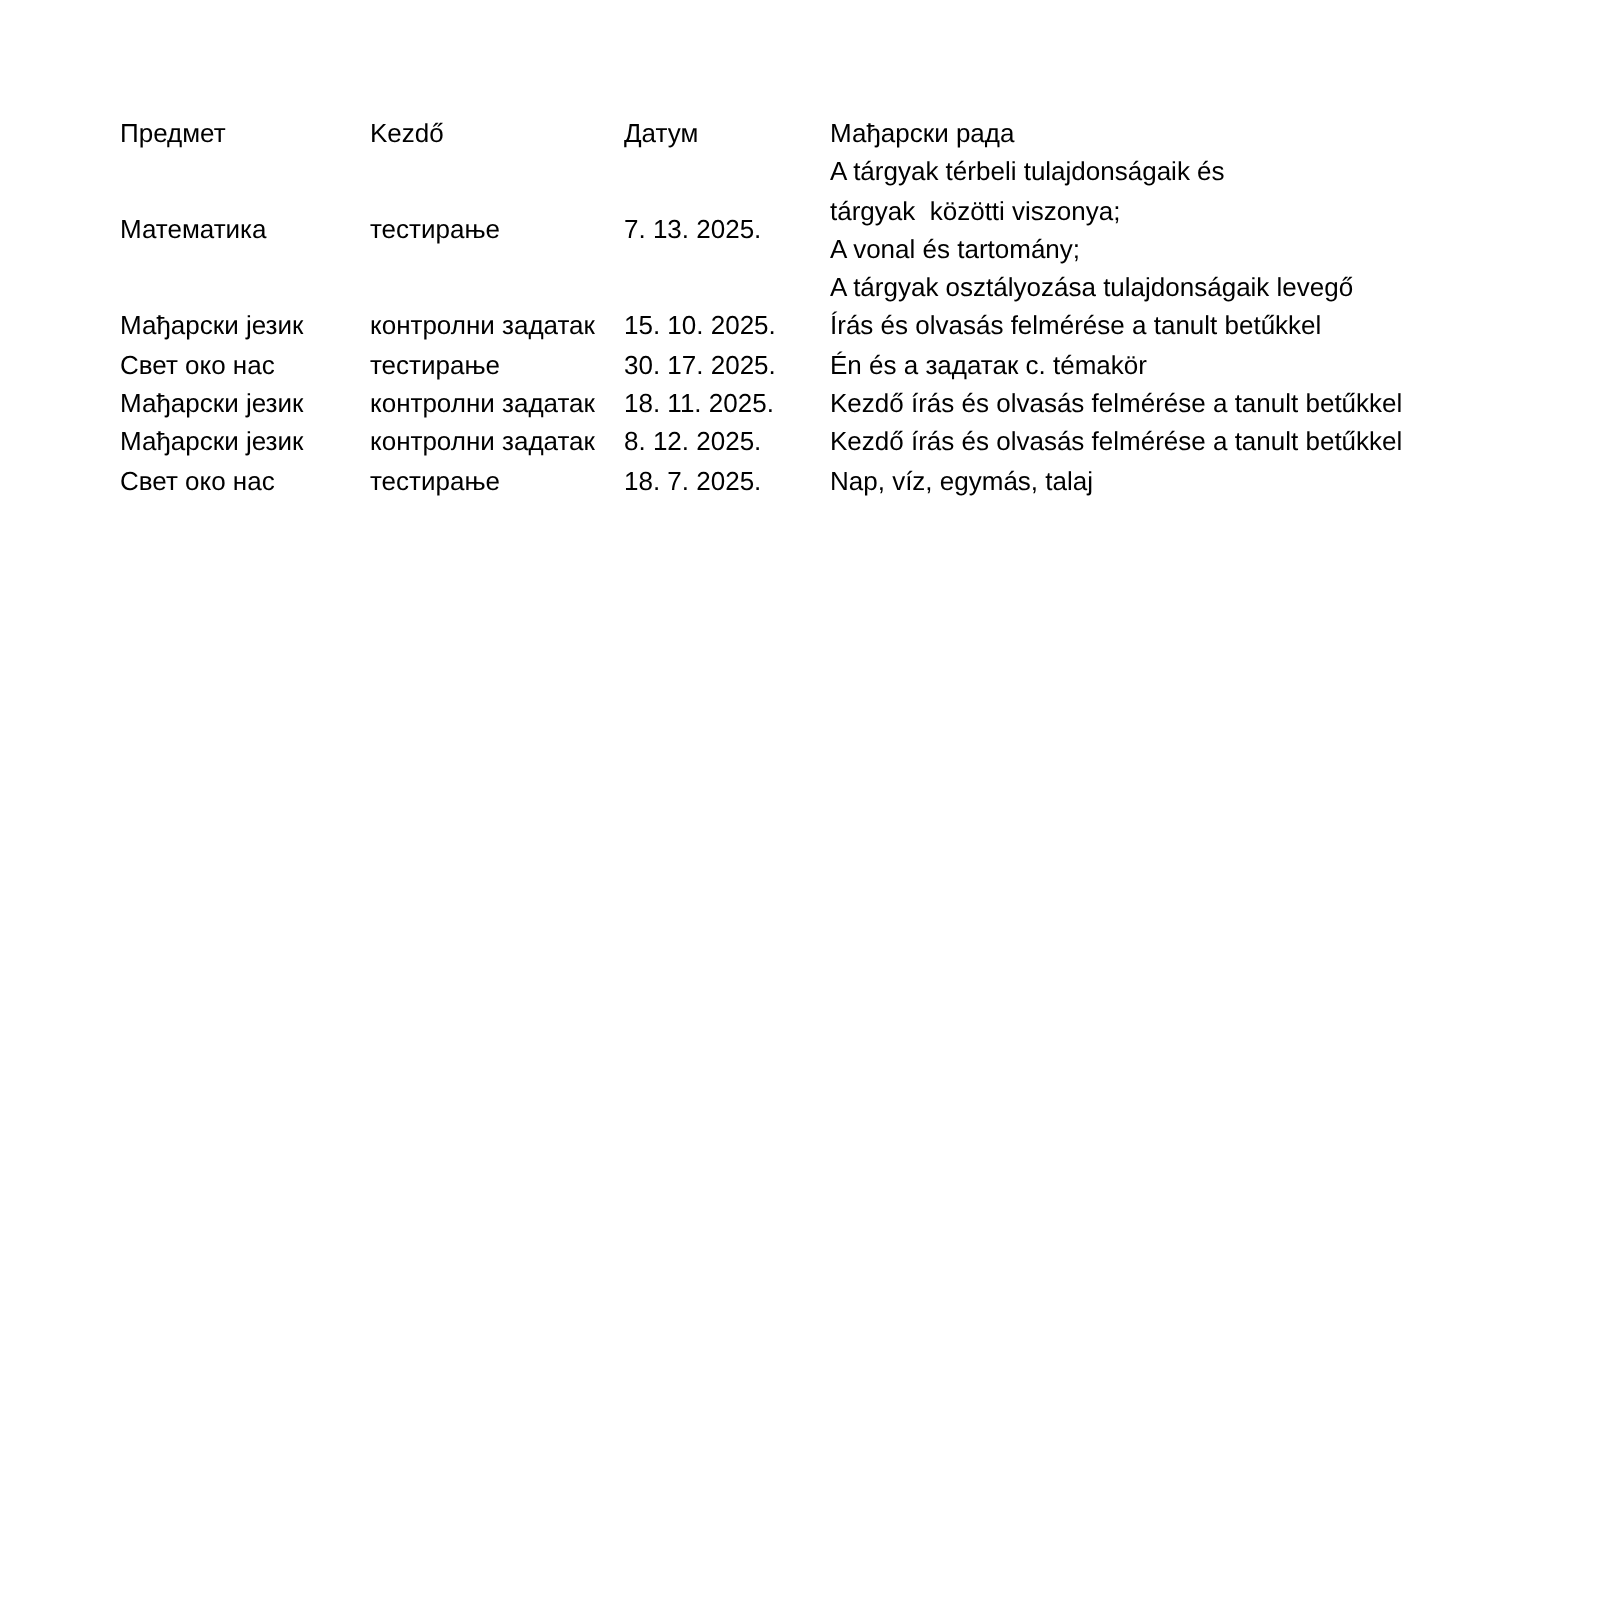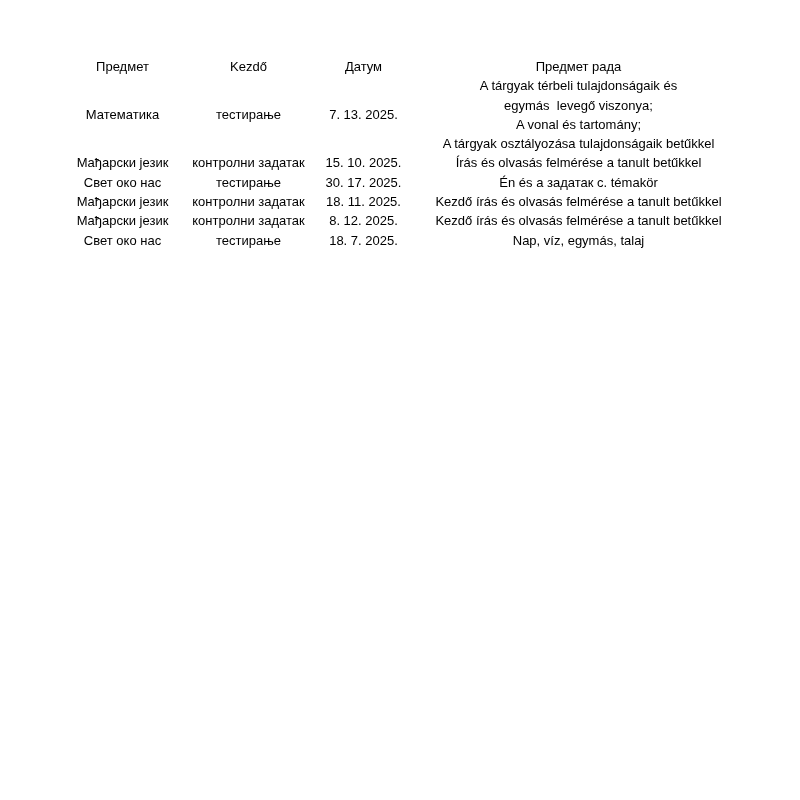--- a/index.html
+++ b/index.html
@@ -25,21 +25,21 @@
     width: 682px;
   }
   table.schedule th,
   table.schedule td {
     padding: 0;
     margin: 0;
     border: none;
     font-size: 13px;
     line-height: 19.3px;
     font-weight: normal;
-    text-align: center;
+    text-align: left;
     vertical-align: middle;
     color: #000000;
   }
   .col-subject { width: 125px; }
   .col-type    { width: 127px; }
   .col-date    { width: 103px; }
   .col-content { width: 327px; }
   .content-line {
     white-space: pre-wrap; 
   }
@@ -53,33 +53,33 @@
       <col class="col-subject">
       <col class="col-type">
       <col class="col-date">
       <col class="col-content">
     </colgroup>
     <thead>
       <tr>
         <th>Предмет</th>
         <th>Kezdő</th>
         <th>Датум</th>
-        <th>Предмет рада</th>
+        <th>Мађарски рада</th>
       </tr>
     </thead>
     <tbody>
       <tr>
         <td>Математика</td>
         <td>тестирање</td>
         <td>7. 13. 2025.</td>
         <td>
           <div class="content-line">A tárgyak térbeli tulajdonságaik és</div>
-          <div class="content-line">egymás  levegő viszonya;</div>
+          <div class="content-line">tárgyak  közötti viszonya;</div>
           <div class="content-line">A vonal és tartomány;</div>
-          <div class="content-line">A tárgyak osztályozása tulajdonságaik betűkkel</div>
+          <div class="content-line">A tárgyak osztályozása tulajdonságaik levegő</div>
         </td>
       </tr>
       <tr>
         <td>Мађарски језик</td>
         <td>контролни задатак</td>
         <td>15. 10. 2025.</td>
         <td>
           <div class="content-line">Írás és olvasás felmérése a tanult betűkkel</div>
         </td>
       </tr>

